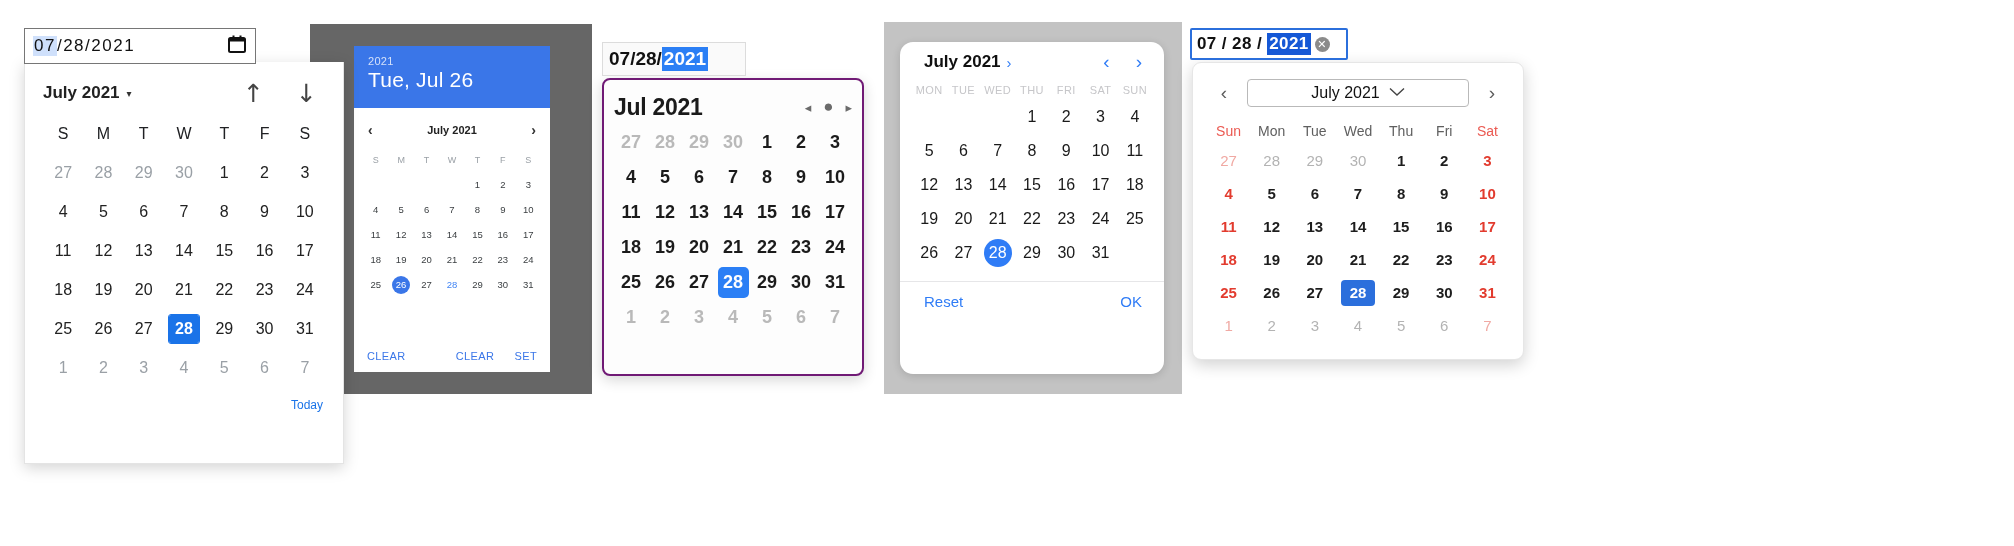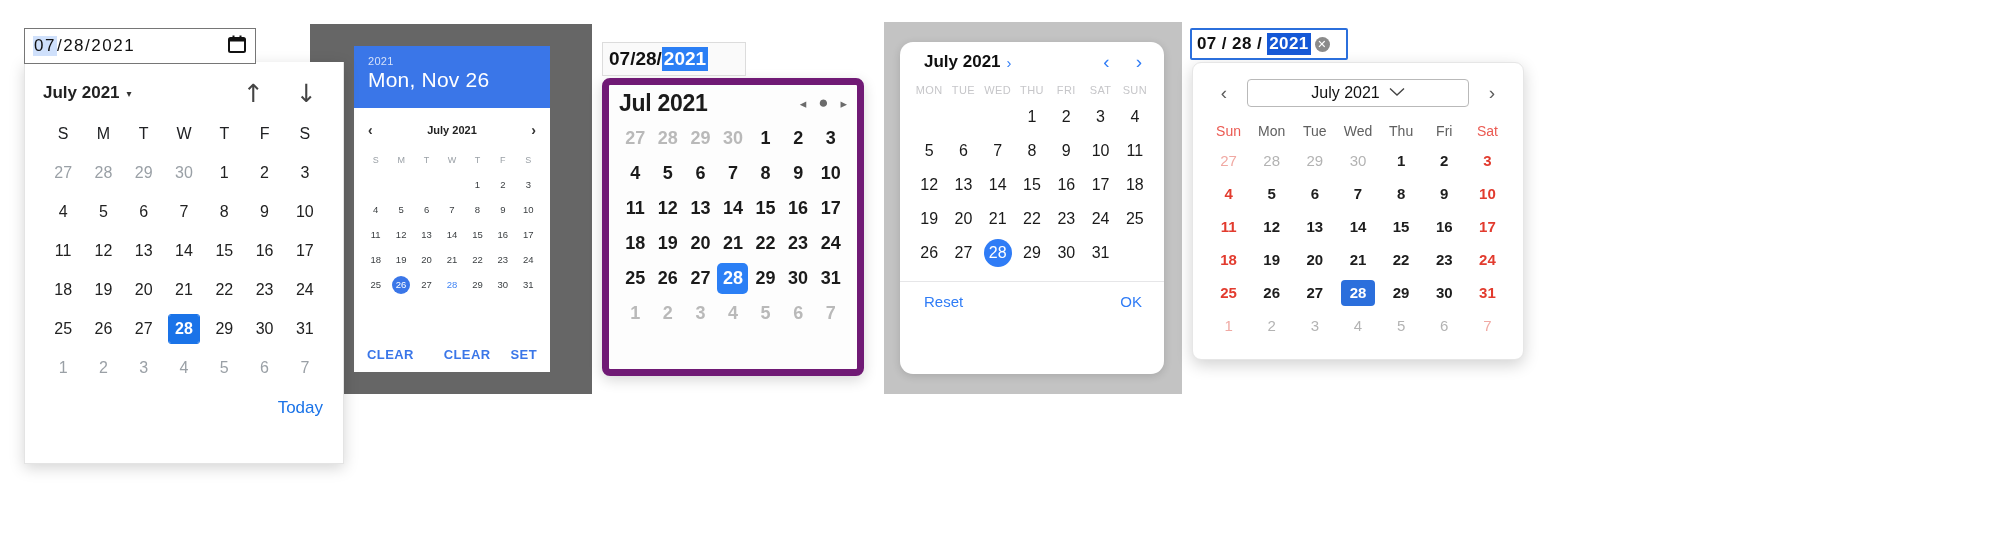--- a/index.html
+++ b/index.html
@@ -33,54 +33,54 @@
   #p1 .caret { margin-left: 7px; font-size: 10px; color: #333; }
   #p1 .navs { margin-left: auto; display: flex; gap: 32px; padding-right: 8px; }
   #p1 .navs span { font-size: 25px; color: #444; line-height: 1; font-family: "DejaVu Sans", sans-serif; }
   #p1 .grid { display: grid; grid-template-columns: repeat(7, 1fr); row-gap: 11px; }
   #p1 .grid div { text-align: center; font-size: 16px; color: #222; height: 28px; line-height: 28px; }
   #p1 .grid .dow { font-weight: normal; color: #202124; }
   #p1 .grid .out { color: #9aa0a6; }
   #p1 .grid .sel { background: #1a73e8; color: #fff; font-weight: bold; border-radius: 2px;
     width: 30px; margin: 0 auto; outline: 1px solid #1a73e8; }
   #p1 .foot { display: flex; justify-content: flex-end; margin-top: 16px; padding-right: 2px; }
-  #p1 .today { color: #1a73e8; font-size: 17px; }
+  #p1 .today { color: #1a73e8; font-size: 12px; }
 
   
   #p2 { position: absolute; left: 310px; top: 24px; width: 282px; height: 370px; background: #666666; }
   #p2 .sheet { position: absolute; left: 44px; top: 22px; width: 196px; height: 326px; background: #fff; }
   #p2 .mhead { background: #3a76e8; height: 62px; padding: 9px 14px 0 14px; color: #fff; }
   #p2 .myear { font-size: 11px; opacity: .78; letter-spacing: .3px; }
   #p2 .mday { font-size: 21px; font-weight: normal; margin-top: 1px; letter-spacing: .2px; }
   #p2 .mnav { display: flex; align-items: center; height: 34px; padding: 0 14px; margin-top: 5px; }
   #p2 .mnav .arw { font-size: 14px; color: #333; font-weight: bold; }
   #p2 .mnav .mt { flex: 1; text-align: center; font-size: 11px; font-weight: bold; color: #222; }
   #p2 .mgrid { display: grid; grid-template-columns: repeat(7,1fr); row-gap: 7px; padding: 4px 9px 0 9px; }
   #p2 .mgrid div { text-align: center; font-size: 9.5px; color: #3c4043; height: 18px; line-height: 18px; }
   #p2 .mgrid .dow { color: #9aa0a6; font-size: 9px; }
   #p2 .mgrid .sel { background: #3a76e8; color: #fff; border-radius: 50%; width: 18px; margin: 0 auto; }
   #p2 .mgrid .today { color: #4285f4; }
   #p2 .mfoot { display: flex; align-items: center; position: absolute; bottom: 10px; left: 0; width: 100%;
-    padding: 0 13px; font-size: 13px; font-weight: bold; color: #3a76e8; letter-spacing: .4px; }
+    padding: 0 13px; font-size: 11px; font-weight: normal; color: #3a76e8; letter-spacing: .4px; }
   #p2 .mfoot .sp { margin-left: auto; }
   #p2 .mfoot .g2 { margin-left: 20px; }
 
   
   #p3 { position: absolute; left: 602px; top: 42px; }
   #p3 .dateinput {
     position: absolute; left: 0; top: 0; width: 144px; height: 34px;
     background: #fafafa; border: 1px solid #dcdcdc;
     display: flex; align-items: center; padding: 0 6px;
     font-size: 19px; font-weight: bold; color: #111; z-index: 3;
   }
   #p3 .seg-sel { background: #2b7ff5; color: #fff; padding: 1px 2px; }
   #p3 .panel {
     position: absolute; left: 0; top: 36px; width: 262px; height: 298px;
-    background: #fdfdfd; border: 7px solid #701a75; border-radius: 8px;
-    box-shadow: 0 4px 14px rgba(0,0,0,.16); padding: 3px 10px 6px 10px; z-index: 2;
+    background: #fdfdfd; border: 2px solid #701a75; border-radius: 8px;
+    box-shadow: 0 4px 14px rgba(0,0,0,.16); padding: 12px 10px 6px 10px; z-index: 2;
   }
   #p3 .hdr { display: flex; align-items: center; height: 30px; }
   #p3 .mtitle { font-size: 23px; font-weight: bold; color: #1b1b1b; letter-spacing: -.3px; }
   #p3 .navs { margin-left: auto; display: flex; align-items: center; gap: 12px; color: #6b6b6b; font-size: 13px; }
   #p3 .navs .dot { font-size: 17px; }
   #p3 .dows { display: grid; grid-template-columns: repeat(7,1fr); border-bottom: 1px solid #dcdcdc; padding-bottom: 3px; }
   #p3 .dows div { text-align: center; font-size: 17px; font-weight: bold; color: #6e6e6e; }
   #p3 .grid { display: grid; grid-template-columns: repeat(7,1fr); row-gap: 4px; padding-top: 5px; }
   #p3 .grid div { text-align: center; font-size: 18px; font-weight: bold; color: #1b1b1b; height: 31px; line-height: 31px; }
   #p3 .grid .out { color: #b9b9b9; }
@@ -222,21 +222,21 @@
       <div class="foot">
         <span class="today">Today</span>
       </div>
     </div>
   </div>
 
   <div id="p2">
     <div class="sheet">
       <div class="mhead">
         <div class="myear">2021</div>
-        <div class="mday">Mon, Nov 26</div>
+        <div class="mday">Tue, Jul 26</div>
       </div>
       <div class="mnav">
         <span class="arw">‹</span>
         <span class="mt">July 2021</span>
         <span class="arw">›</span>
       </div>
       <div class="mgrid" id="p2grid">
           <div class="dow">S</div>
           <div class="dow">M</div>
           <div class="dow">T</div>

